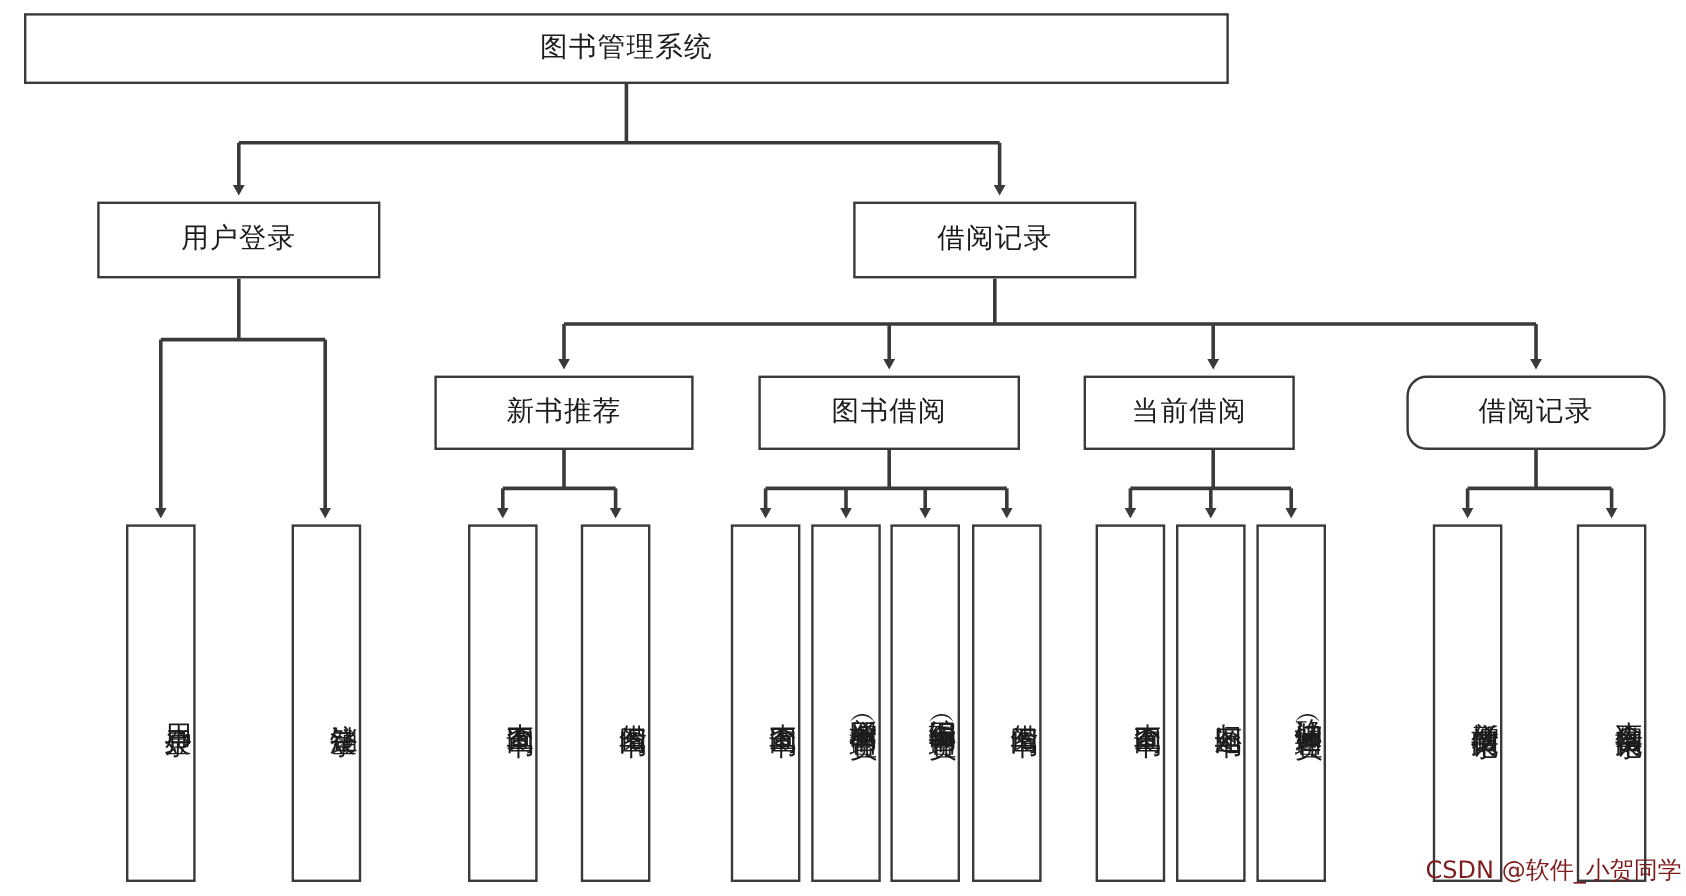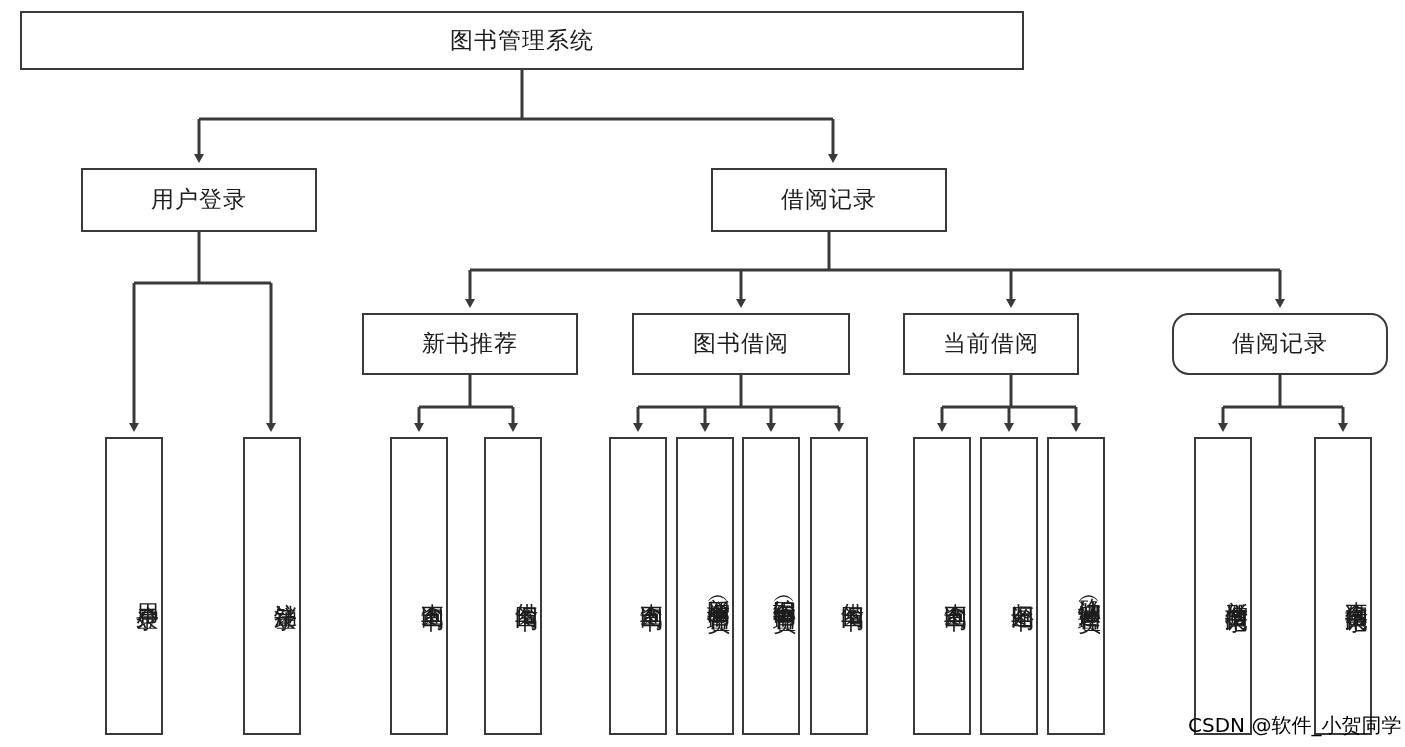--- a/index.html
+++ b/index.html
@@ -59,21 +59,21 @@
   .node.v .vtext {
     writing-mode: vertical-rl;
     text-orientation: upright;
     white-space: nowrap;
   }
   .watermark {
     position: absolute;
     left: 1188px;
     top: 712px;
     font-size: 20px;
-    color: #000000;
+    color: #7f1d1d;
     white-space: nowrap;
     z-index: 5;
     font-family: "DejaVu Sans", "Liberation Sans", sans-serif;
   }
 </style>
 </head>
 <body>
 
 <div id="canvas">
 

